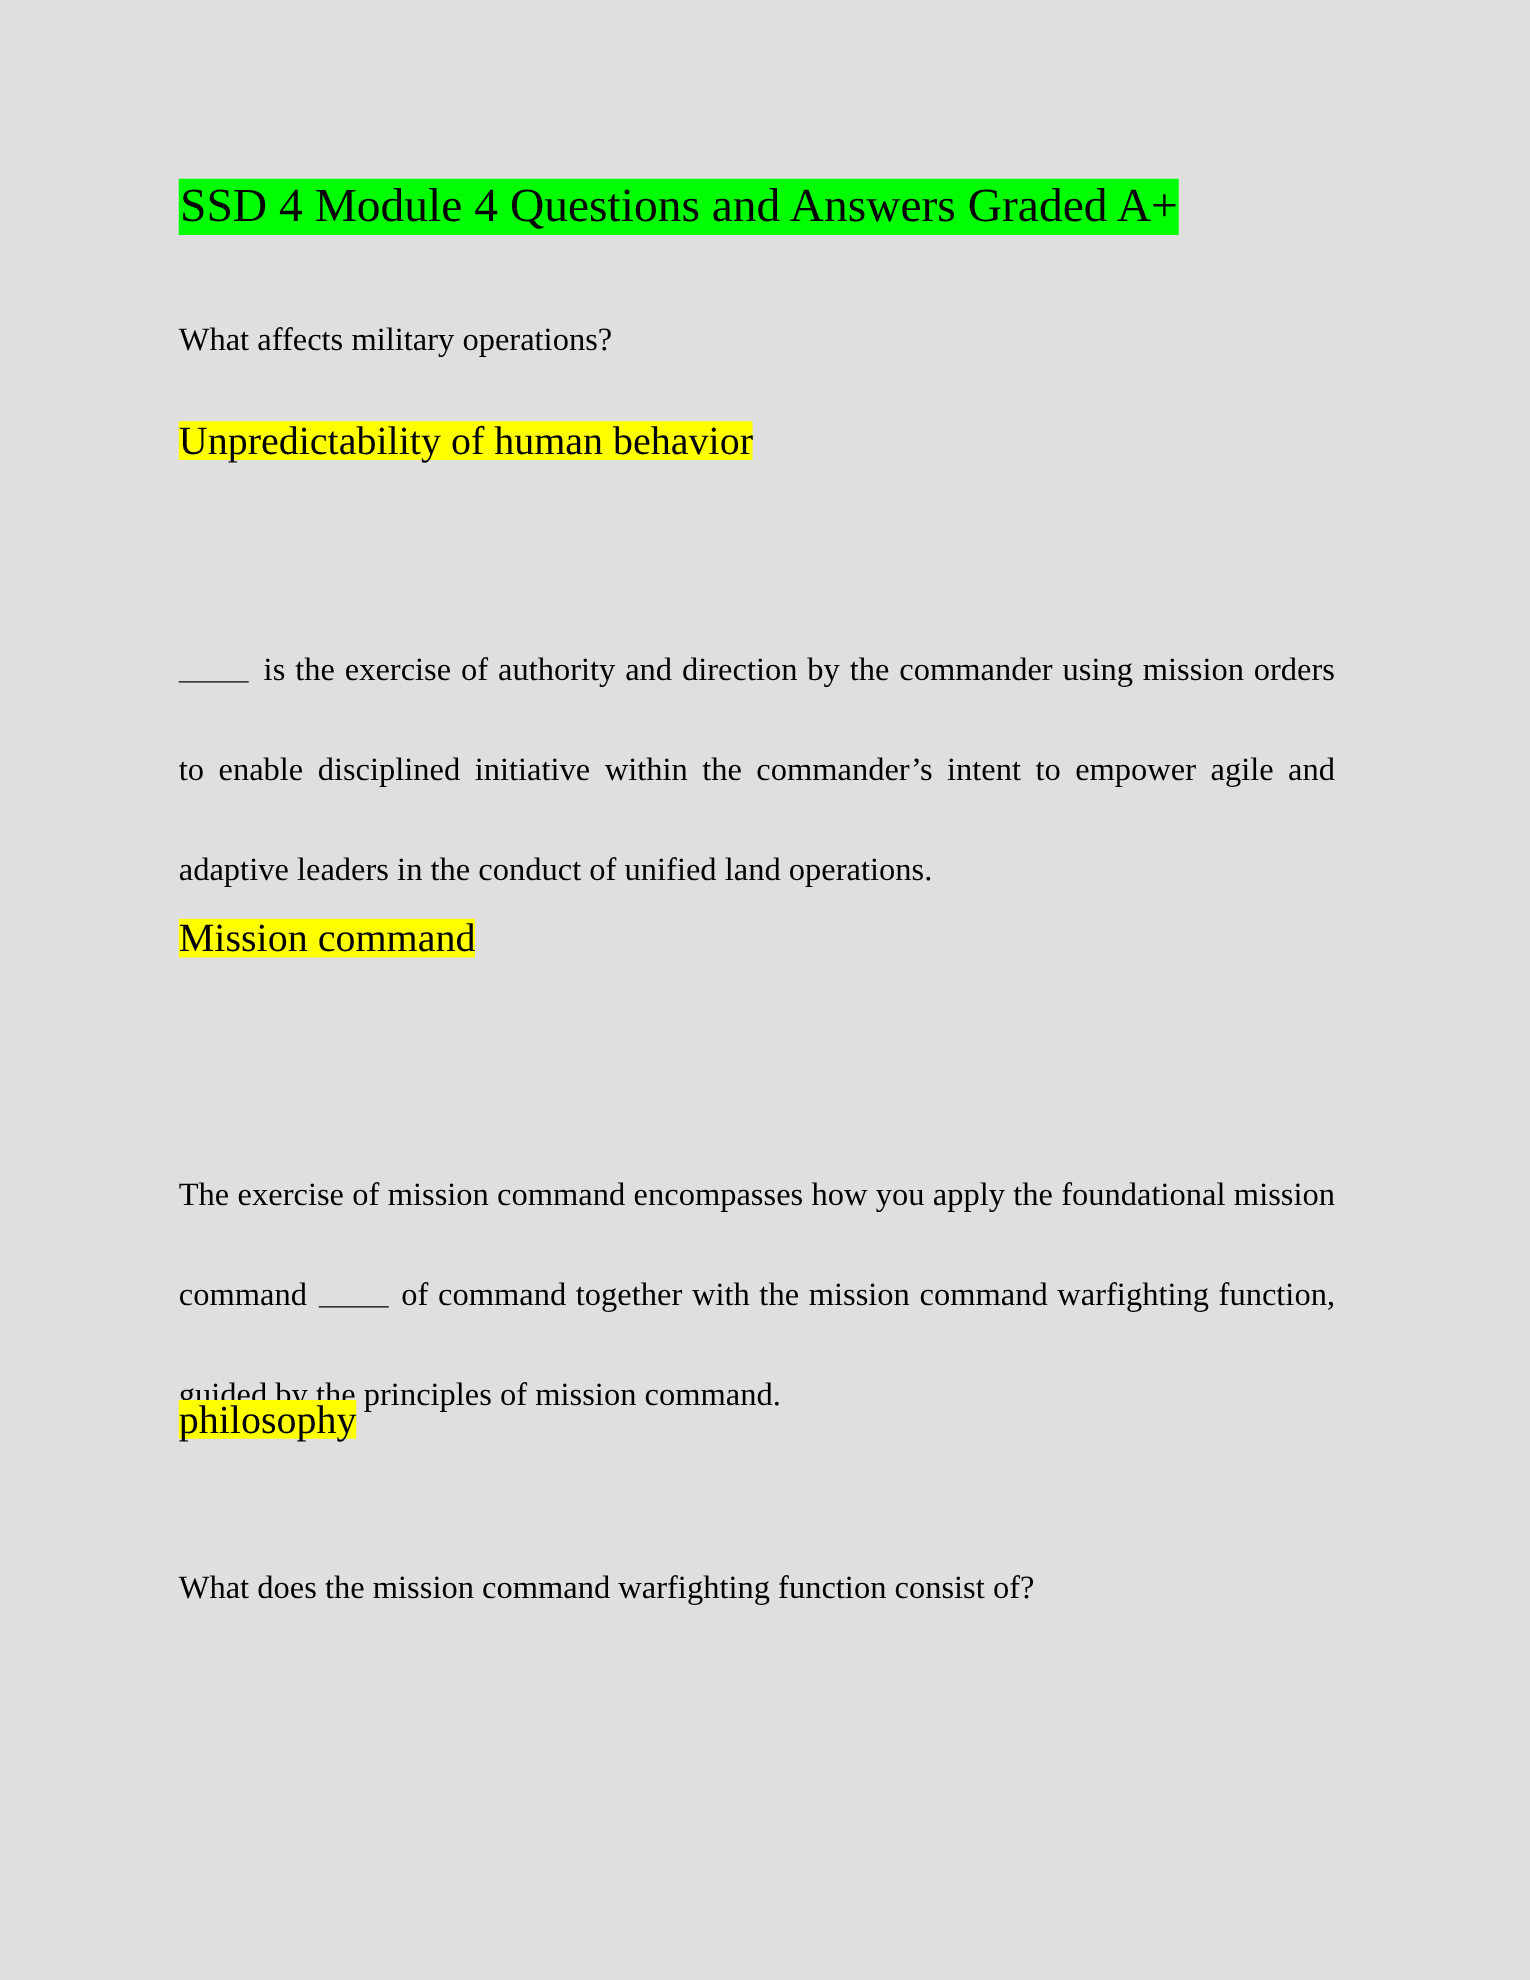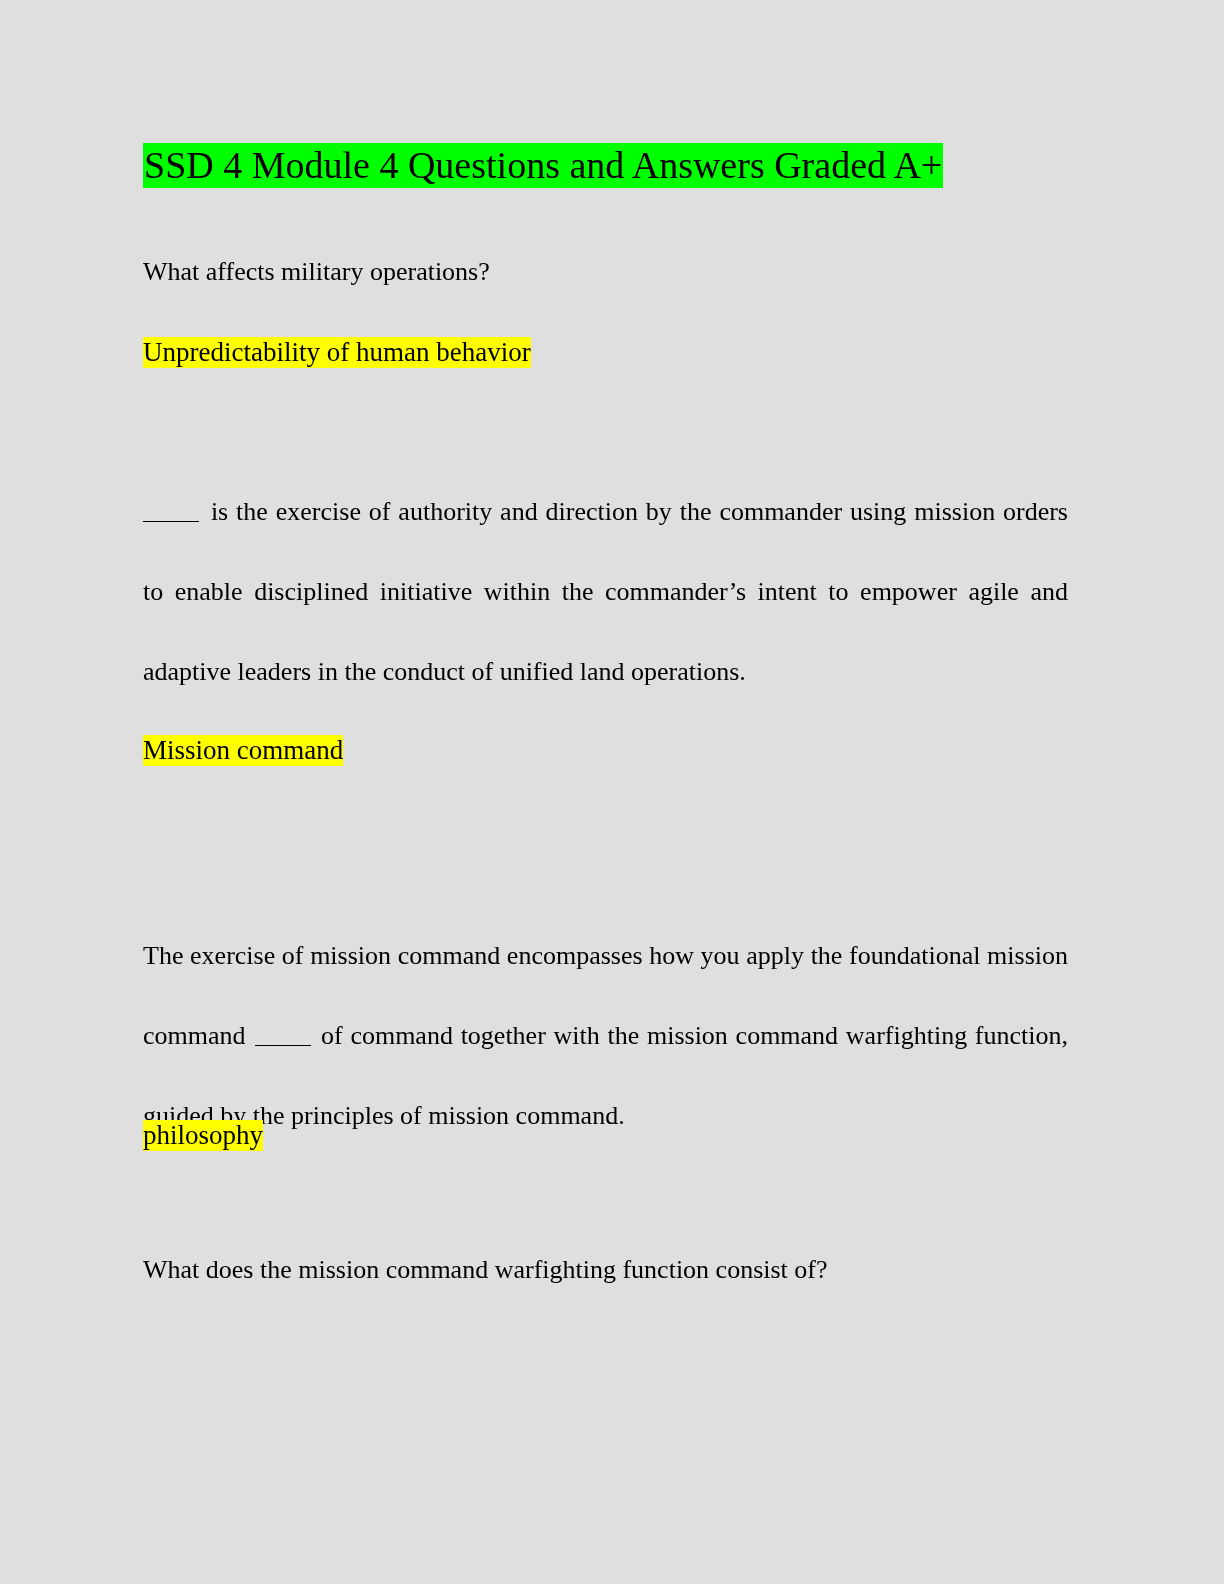--- a/index.html
+++ b/index.html
@@ -22,38 +22,38 @@
   .q {
     position: absolute; left: 0; width: 925px;
     font-size: 26px;
     line-height: 80px;
     text-align: justify;
     text-align-last: left;
   }
   .q.single { white-space: nowrap; }
   .ans {
     position: absolute; left: 0;
-    font-size: 27px; line-height: 31px;
+    font-size: 32px; line-height: 31px;
     background: #ffff00;
     white-space: nowrap;
   }
   .blank { display: inline-block; width: 56px; border-bottom: 1.5px solid #000; height: 1em; vertical-align: -2px; margin-right: 4px; }
   .blank.mid { margin: 0 2px; }
 </style>
 </head>
 <body>
 
 <div class="page">
 
   <div class="title">SSD 4 Module 4 Questions and Answers Graded A+</div>
 
   <div class="q single" style="top:232px;">What affects military operations?</div>
   <div class="ans" style="top:337px;">Unpredictability of human behavior</div>
 
-  <div class="q" style="top:472px;"><span class="blank"></span> <span>is the exercise of authority and direction by the commander using mission orders to enable disciplined initiative within the commander’s intent to empower agile and adaptive leaders in the conduct of unified land operations.</span></div>
+  <div class="q" style="top:496px;"><span class="blank"></span> <span>is the exercise of authority and direction by the commander using mission orders to enable disciplined initiative within the commander’s intent to empower agile and adaptive leaders in the conduct of unified land operations.</span></div>
   <div class="ans" style="top:735px;">Mission command</div>
 
   <div class="q" style="top:916px;"><span>The exercise of mission command encompasses how you apply the foundational mission command</span> <span class="blank mid"></span> <span>of command together with the mission command warfighting function, guided by the principles of mission command.</span></div>
   <div class="ans" style="top:1120px;">philosophy</div>
 
   <div class="q single" style="top:1230px;">What does the mission command warfighting function consist of?</div>
 
 </div>
 
 </body></html>

